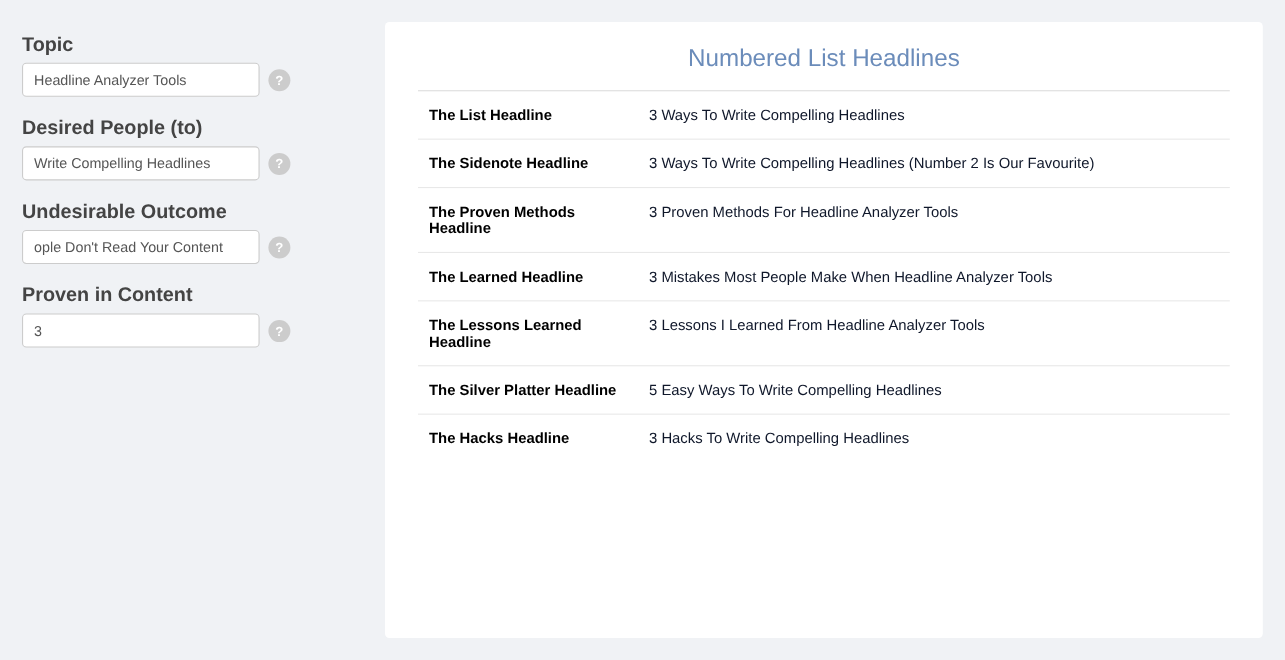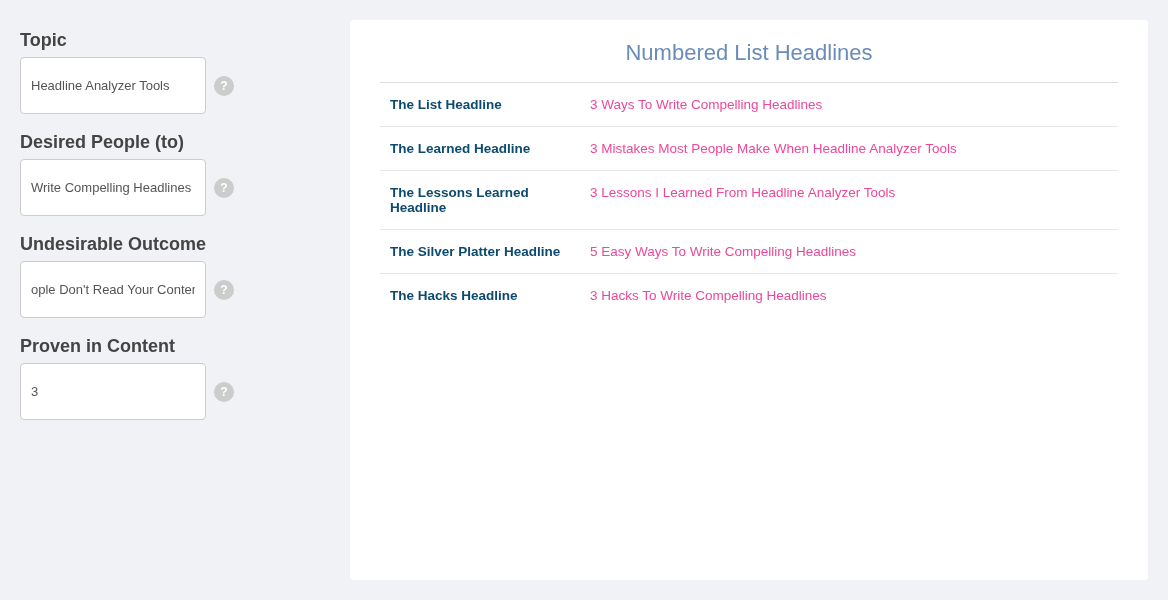--- a/index.html
+++ b/index.html
@@ -32,24 +32,24 @@
       display: block;
     }
     .field-row {
       display: flex;
       align-items: center;
       gap: 8px;
     }
     .field-input {
       border: 1px solid #ccc;
       border-radius: 4px;
-      padding: 20px 10px;
+      padding: 7px 10px;
       font-size: 13px;
       color: #555;
-      width: 186px;
+      width: 216px;
       background: #fff;
       outline: none;
     }
     .help-icon {
       width: 20px;
       height: 20px;
       border-radius: 50%;
       background: #ccc;
       color: #fff;
       font-size: 12px;
@@ -90,26 +90,26 @@
     .headlines-table tr:last-child {
       border-bottom: none;
     }
     .headlines-table td {
       padding: 14px 10px;
       vertical-align: top;
       font-size: 13.5px;
     }
     .headline-type {
       font-weight: 700;
-      color: #0c4a6e;
+      color: #000000;
       width: 200px;
       min-width: 160px;
     }
     .headline-value {
-      color: #ec4899;
+      color: #0f172a;
       font-size: 13.5px;
     }
   </style>
 </head>
 <body>
 
 <div class="page-container">
 
   <div class="left-panel">
 
@@ -150,20 +150,28 @@
   <div class="right-panel">
     <h1 class="page-title">Numbered List Headlines</h1>
     <hr class="divider">
     <table class="headlines-table">
       <tbody id="headlines-body">
       <tr>
             <td class="headline-type">The List Headline</td>
             <td class="headline-value">3 Ways To Write Compelling Headlines</td>
           </tr>
           <tr>
+            <td class="headline-type">The Sidenote Headline</td>
+            <td class="headline-value">3 Ways To Write Compelling Headlines (Number 2 Is Our Favourite)</td>
+          </tr>
+          <tr>
+            <td class="headline-type">The Proven Methods Headline</td>
+            <td class="headline-value">3 Proven Methods For Headline Analyzer Tools</td>
+          </tr>
+          <tr>
             <td class="headline-type">The Learned Headline</td>
             <td class="headline-value">3 Mistakes Most People Make When Headline Analyzer Tools</td>
           </tr>
           <tr>
             <td class="headline-type">The Lessons Learned Headline</td>
             <td class="headline-value">3 Lessons I Learned From Headline Analyzer Tools</td>
           </tr>
           <tr>
             <td class="headline-type">The Silver Platter Headline</td>
             <td class="headline-value">5 Easy Ways To Write Compelling Headlines</td>

